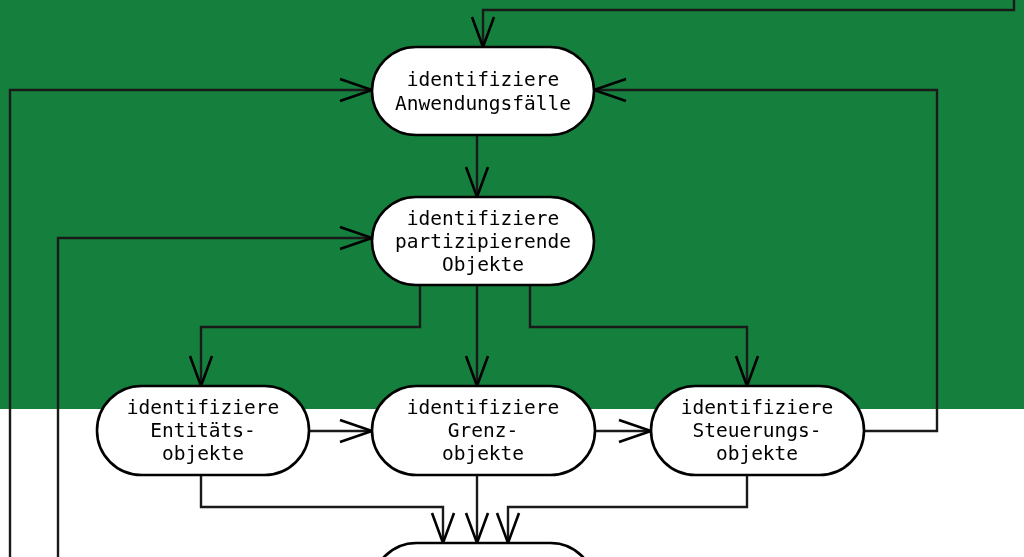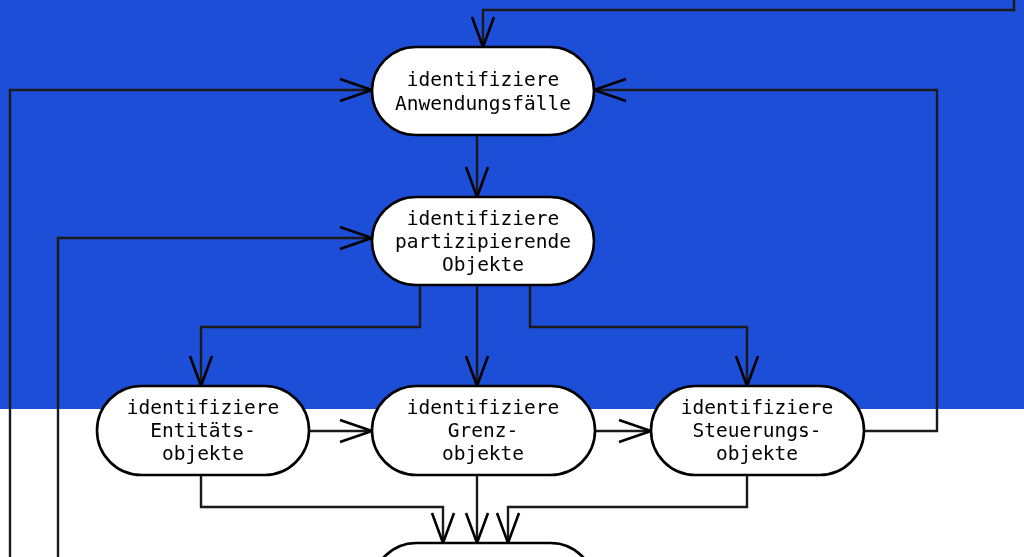--- a/index.html
+++ b/index.html
@@ -10,21 +10,21 @@
   body {
     width: 1024px;
     height: 557px;
     overflow: hidden;
     font-family: "DejaVu Sans Mono", monospace;
   }
   #diagram-root {
     position: relative;
     width: 1024px;
     height: 409px;
-    background: #1d4ed8;
+    background: #15803d;
   }
   svg#flowchart {
     display: block;
     width: 1024px;
     height: 557px;
   }
   .node-shape {
     fill: #ffffff;
     stroke: #000000;
     stroke-width: 2.6;

